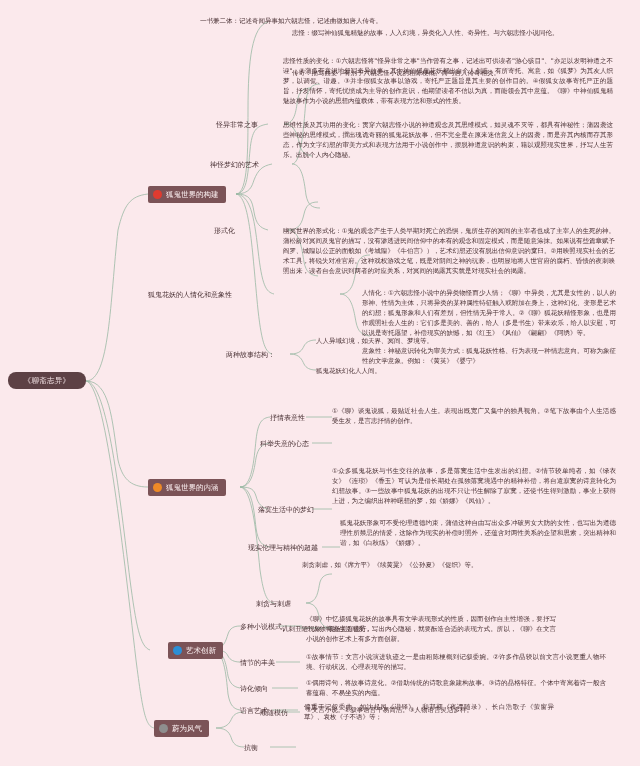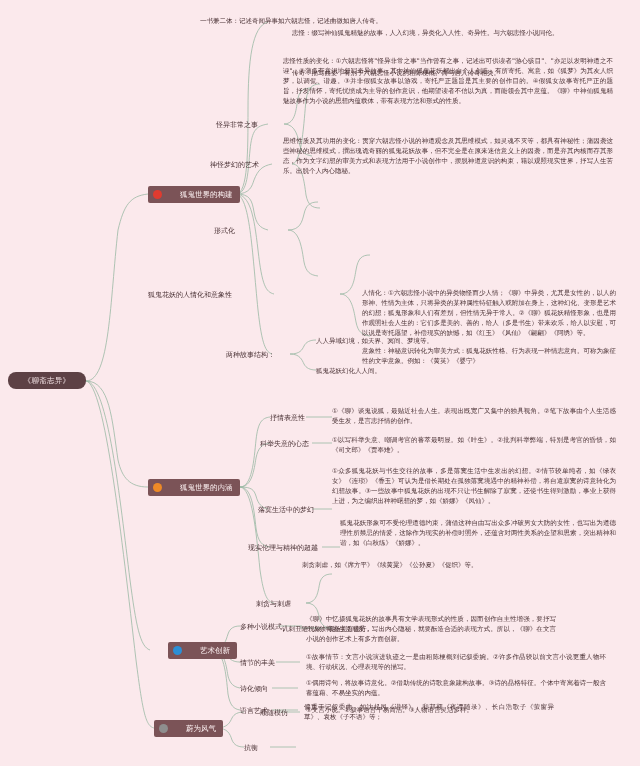--- a/index.html
+++ b/index.html
@@ -19,21 +19,21 @@
 
   .root{
     left:8px;top:372px;width:78px;height:17px;
     background:#5d4145;border-radius:8px;
     display:flex;align-items:center;justify-content:center;
     color:#f4e4e6;font-size:7.5px;letter-spacing:.3px;
   }
 
   .branch{
     height:17px;background:#7b5357;
-    display:flex;align-items:center;gap:18px;
+    display:flex;align-items:center;gap:4px;
     padding:0 7px 0 5px;border-radius:2px;
     color:#fdf1f2;font-size:7.5px;white-space:nowrap;
   }
   .dot{width:9px;height:9px;border-radius:50%;flex:0 0 auto;}
 
   
   .l2{
     position:absolute;font-size:7px;color:#4a3235;white-space:nowrap;
   }
 
@@ -119,42 +119,42 @@
 
   <div class="l2" style="left:268px;top:18px;"></div>
   <div class="leaf one" style="left:200px;top:16px;width:420px;">一书兼二体：记述奇闻异事如六朝志怪，记述曲微如唐人传奇。</div>
 
   <div class="l2" style="left:216px;top:120px;">怪异非常之事</div>
   <div class="leaf" style="left:292px;top:28px;width:300px;">志怪：缀写神仙狐鬼精魅的故事，人入幻境，异类化入人性、奇异性。与六朝志怪小说同伦。</div>
   <div class="leaf" style="left:292px;top:68px;width:320px;">传奇：描写曲委，有别于六朝志怪小说的粗陈梗概。而与唐人传奇相类。</div>
 
   <div class="l2" style="left:210px;top:160px;">神怪梦幻的艺术</div>
   <div class="leaf" style="left:283px;top:56px;width:330px;">志怪性质的变化：①六朝志怪将"怪异非常之事"当作曾有之事，记述出可供读者"游心骇目"、"亦足以发明神道之不诬"；②蒲多有意识地叙写奇异故事，其中神仙狐鬼花妖都出自个人创造，有所寄托、寓意，如《狐梦》为其友人织梦，以调侃、谐趣。③并非假狐女故事以游戏，寄托严正题旨是其主要的创作目的。④假狐女故事寄托严正的题旨，抒发情怀，寄托忧愤成为主导的创作意识，他期望读者不信以为真，而能领会其中意蕴。《聊》中神仙狐鬼精魅故事作为小说的思想内蕴载体，带有表现方法和形式的性质。</div>
-  <div class="leaf" style="left:283px;top:136px;width:330px;">思维性质及其功用的变化：贯穿六朝志怪小说的神道观念及其思维模式，如灵魂不灭等，都具有神秘性；蒲因袭这些神秘的思维模式，撰出瑰诡奇丽的狐鬼花妖故事，但不完全是在原来迷信意义上的因袭，而是弃其内核而存其形态，作为文字幻想的审美方式和表现方法用于小说创作中，摆脱神道意识的构束，籍以观照现实世界，抒写人生苦乐。出脱个人内心隐秘。</div>
+  <div class="leaf" style="left:283px;top:120px;width:330px;">思维性质及其功用的变化：贯穿六朝志怪小说的神道观念及其思维模式，如灵魂不灭等，都具有神秘性；蒲因袭这些神秘的思维模式，撰出瑰诡奇丽的狐鬼花妖故事，但不完全是在原来迷信意义上的因袭，而是弃其内核而存其形态，作为文字幻想的审美方式和表现方法用于小说创作中，摆脱神道意识的构束，籍以观照现实世界，抒写人生苦乐。出脱个人内心隐秘。</div>
 
   <div class="l2" style="left:214px;top:226px;">形式化</div>
+  <div class="leaf" style="left:283px;top:226px;width:332px;">幽冥世界的形式化：①鬼的观念产生于人类早期对死亡的恐惧，鬼所生存的冥间的主宰者也成了主宰人的生死的神。蒲松龄对冥间及鬼官的描写，没有渗透进民间信仰中的本有的观念和固定模式，而是随意涂抹。如果说有些篇章赋予阎罗、城隍以公正的面貌如《考城隍》《牛伯言》），艺术幻想还没有脱出信仰意识的窠臼。②用映照现实社会的艺术工具，将锐失对准官府。这种戏权游戏之笔，既是对阴间之神的玩亵，也明显地将人世官府的腐朽、昏愦的夜刺映照出来，读者自会意识到两者的对应关系，对冥间的揭露其实就是对现实社会的揭露。</div>
 
   <div class="l2" style="left:148px;top:290px;">狐鬼花妖的人情化和意象性</div>
   <div class="leaf" style="left:362px;top:346px;width:254px;">意象性：神秘意识转化为审美方式：狐鬼花妖性格、行为表现一种情志意向。可称为象征性的文学意象。例如：《黄英》《婴宁》</div>
   <div class="leaf" style="left:362px;top:288px;width:254px;">人情化：①六朝志怪小说中的异类物怪而少人情；《聊》中异类，尤其是女性的，以人的形神、性情为主体，只将异类的某种属性特征触入或附加在身上，这种幻化、变形是艺术的幻想；狐鬼形象和人们有差别，但性情无异于常人。②《聊》狐花妖精怪形象，也是用作观照社会人生的：它们多是美的、善的，给人（多是书生）带来欢乐，给人以安慰，可以说是寄托愿望，补偿现实的缺憾，如《红玉》《风仙》《翩翩》《阿绣》等。</div>
 
   <div class="l2" style="left:226px;top:350px;">两种故事结构：</div>
   <div class="leaf one" style="left:316px;top:336px;">人人异域幻境，如天界、冥间、梦境等。</div>
   <div class="leaf one" style="left:316px;top:366px;">狐鬼花妖幻化人人间。</div>
 
   <div class="node branch" style="left:148px;top:479px;">
     <span class="dot" style="background:#ee8a26"></span>
     <span>狐鬼世界的内涵</span>
   </div>
 
   <div class="l2" style="left:270px;top:413px;">抒情表意性</div>
   <div class="leaf" style="left:332px;top:406px;width:284px;">①《聊》谈鬼说狐，最贴近社会人生。表现出既宽广又集中的独具视角。②笔下故事由个人生活感受生发，是言志抒情的创作。</div>
 
   <div class="l2" style="left:260px;top:439px;">科举失意的心态</div>
-  <div class="leaf" style="left:332px;top:435px;width:284px;">①以写科举失意、嘲调考官的蕃萃最明显。如《叶生》。②批判科举弊端，特别是考官的昏愦，如《司文郎》《贾奉雉》。</div>
 
   <div class="l2" style="left:258px;top:505px;">落寞生活中的梦幻</div>
   <div class="leaf" style="left:332px;top:466px;width:284px;">①众多狐鬼花妖与书生交往的故事，多是落寞生活中生发出的幻想。②情节较单纯者，如《绿衣女》《连琐》《香玉》可认为是借长期处在孤独落寞境遇中的精神补偿，将自遣寂寞的诗意转化为幻想故事。③一些故事中狐鬼花妖的出现不只让书生解除了寂寞，还使书生得到激励，事业上获得上进，为之编织出种种曙想的梦，如《娇娜》《凤仙》。</div>
 
   <div class="l2" style="left:248px;top:543px;">现实伦理与精神的超越</div>
   <div class="leaf" style="left:340px;top:518px;width:276px;">狐鬼花妖形象可不受伦理道德约束，蒲借这种自由写出众多冲破男女大防的女性，也写出为道德理性所禁忌的情爱，这除作为现实的补偿时照外，还蕴含对两性关系的企望和思索，突出精神和谐，如《白秋练》《娇娜》。</div>
 
   <div class="l2" style="left:256px;top:599px;">刺贪与刺虐</div>
   <div class="leaf one" style="left:302px;top:560px;">刺贪刺虐，如《席方平》《续黄粱》《公孙夏》《促织》等。</div>
   <div class="leaf one" style="left:282px;top:624px;">讥刺丑陋现象、颂扬美好德行。</div>

